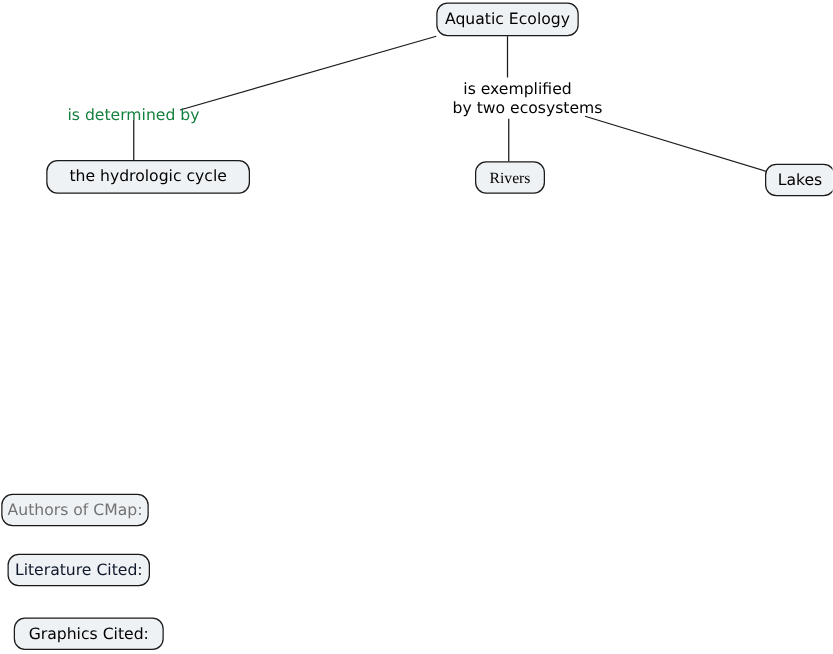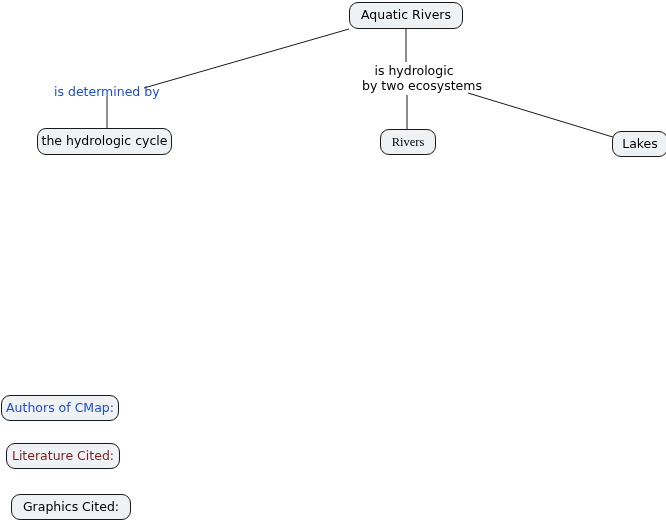--- a/index.html
+++ b/index.html
@@ -61,31 +61,31 @@
 
   <svg id="edges" viewBox="0 0 666 523" width="666" height="523" xmlns="http://www.w3.org/2000/svg">
       <line x1="349" y1="29" x2="144" y2="88" stroke="#1a1a1a" stroke-width="1"></line>
       <line x1="107" y1="96" x2="107" y2="128" stroke="#1a1a1a" stroke-width="1"></line>
       <line x1="406" y1="29" x2="406" y2="62" stroke="#1a1a1a" stroke-width="1"></line>
       <line x1="407" y1="95" x2="407" y2="129" stroke="#1a1a1a" stroke-width="1"></line>
       <line x1="468" y1="93" x2="616" y2="138" stroke="#1a1a1a" stroke-width="1"></line>
     </svg>
 
   <div id="nodes-layer">
-      <div class="node" style="left: 349px; top: 2px; width: 114px; height: 27px; background: rgb(238, 242, 245); border-color: rgb(26, 26, 26); color: rgb(0, 0, 0);">Aquatic Rivers</div>
-      <div class="node" style="left: 37px; top: 128px; width: 135px; height: 27px; background: rgb(238, 242, 245); border-color: rgb(26, 26, 26); color: rgb(0, 0, 0);">the hydrologic cycle</div>
+      <div class="node" style="left: 349px; top: 2px; width: 114px; height: 27px; background: rgb(238, 242, 245); border-color: rgb(26, 26, 26); color: rgb(0, 0, 0);">Aquatic Ecology</div>
+      <div class="node" style="left: 37px; top: 128px; width: 163px; height: 27px; background: rgb(238, 242, 245); border-color: rgb(26, 26, 26); color: rgb(0, 0, 0);">the hydrologic cycle</div>
       <div class="node" style="left: 380px; top: 129px; width: 56px; height: 26px; background: rgb(238, 242, 245); border-color: rgb(26, 26, 26); color: rgb(0, 0, 0); font-family: Liberation Serif, serif;">Rivers</div>
       <div class="node" style="left: 612px; top: 131px; width: 56px; height: 26px; background: rgb(238, 242, 245); border-color: rgb(26, 26, 26); color: rgb(0, 0, 0);">Lakes</div>
     </div>
 
   <div id="labels-layer">
-      <div class="link-label" style="left: 54px; top: 84px; width: 104px; color: #1d4ed8;">is determined by</div>
-      <div class="link-label" style="left: 362px; top: 63px; width: 104px; color: rgb(0, 0, 0);">is hydrologic
+      <div class="link-label" style="left: 54px; top: 84px; width: 104px; color: #15803d;">is determined by</div>
+      <div class="link-label" style="left: 362px; top: 63px; width: 104px; color: rgb(0, 0, 0);">is exemplified
 by two ecosystems</div>
     </div>
 
   <div id="footer-layer">
-      <div class="node" style="left: 1px; top: 395px; width: 118px; height: 26px; background: rgb(238, 242, 245); border-color: rgb(26, 26, 26); color: #1d4ed8;">Authors of CMap:</div>
-      <div class="node" style="left: 6px; top: 443px; width: 114px; height: 26px; background: rgb(238, 242, 245); border-color: rgb(26, 26, 26); color: #7f1d1d;">Literature Cited:</div>
+      <div class="node" style="left: 1px; top: 395px; width: 118px; height: 26px; background: rgb(238, 242, 245); border-color: rgb(26, 26, 26); color: #737373;">Authors of CMap:</div>
+      <div class="node" style="left: 6px; top: 443px; width: 114px; height: 26px; background: rgb(238, 242, 245); border-color: rgb(26, 26, 26); color: #0f172a;">Literature Cited:</div>
       <div class="node" style="left: 11px; top: 494px; width: 120px; height: 26px; background: rgb(238, 242, 245); border-color: rgb(26, 26, 26); color: rgb(0, 0, 0);">Graphics Cited:</div>
     </div>
 
 </div>
 
 </body></html>

